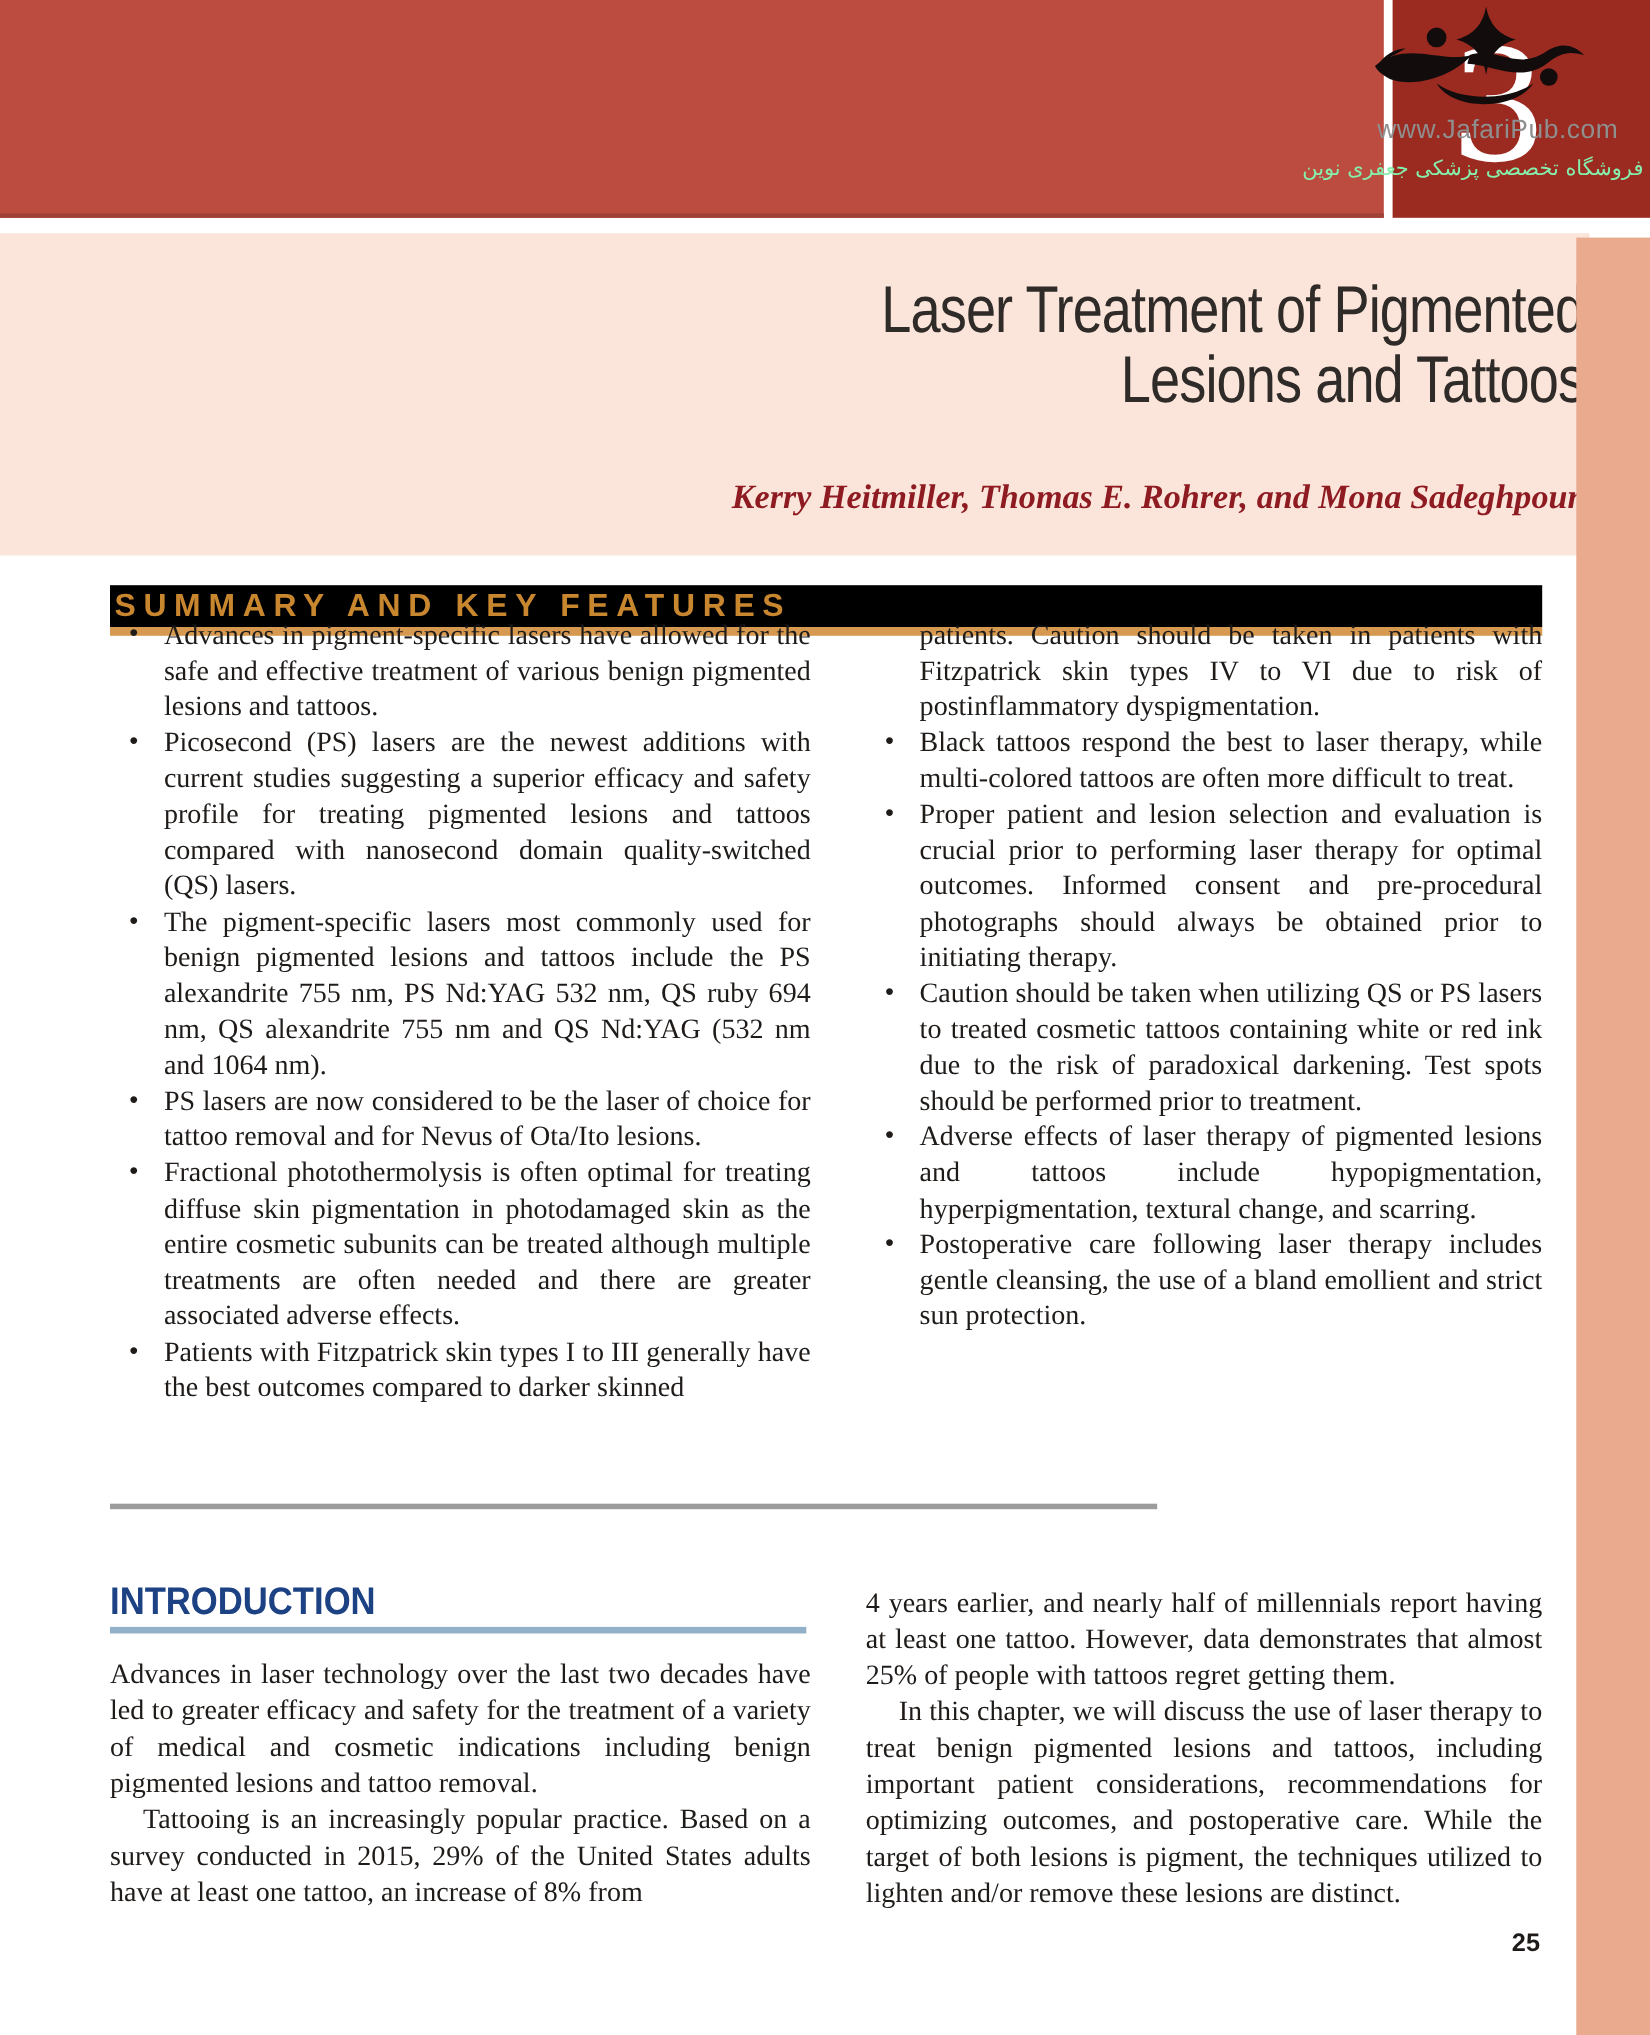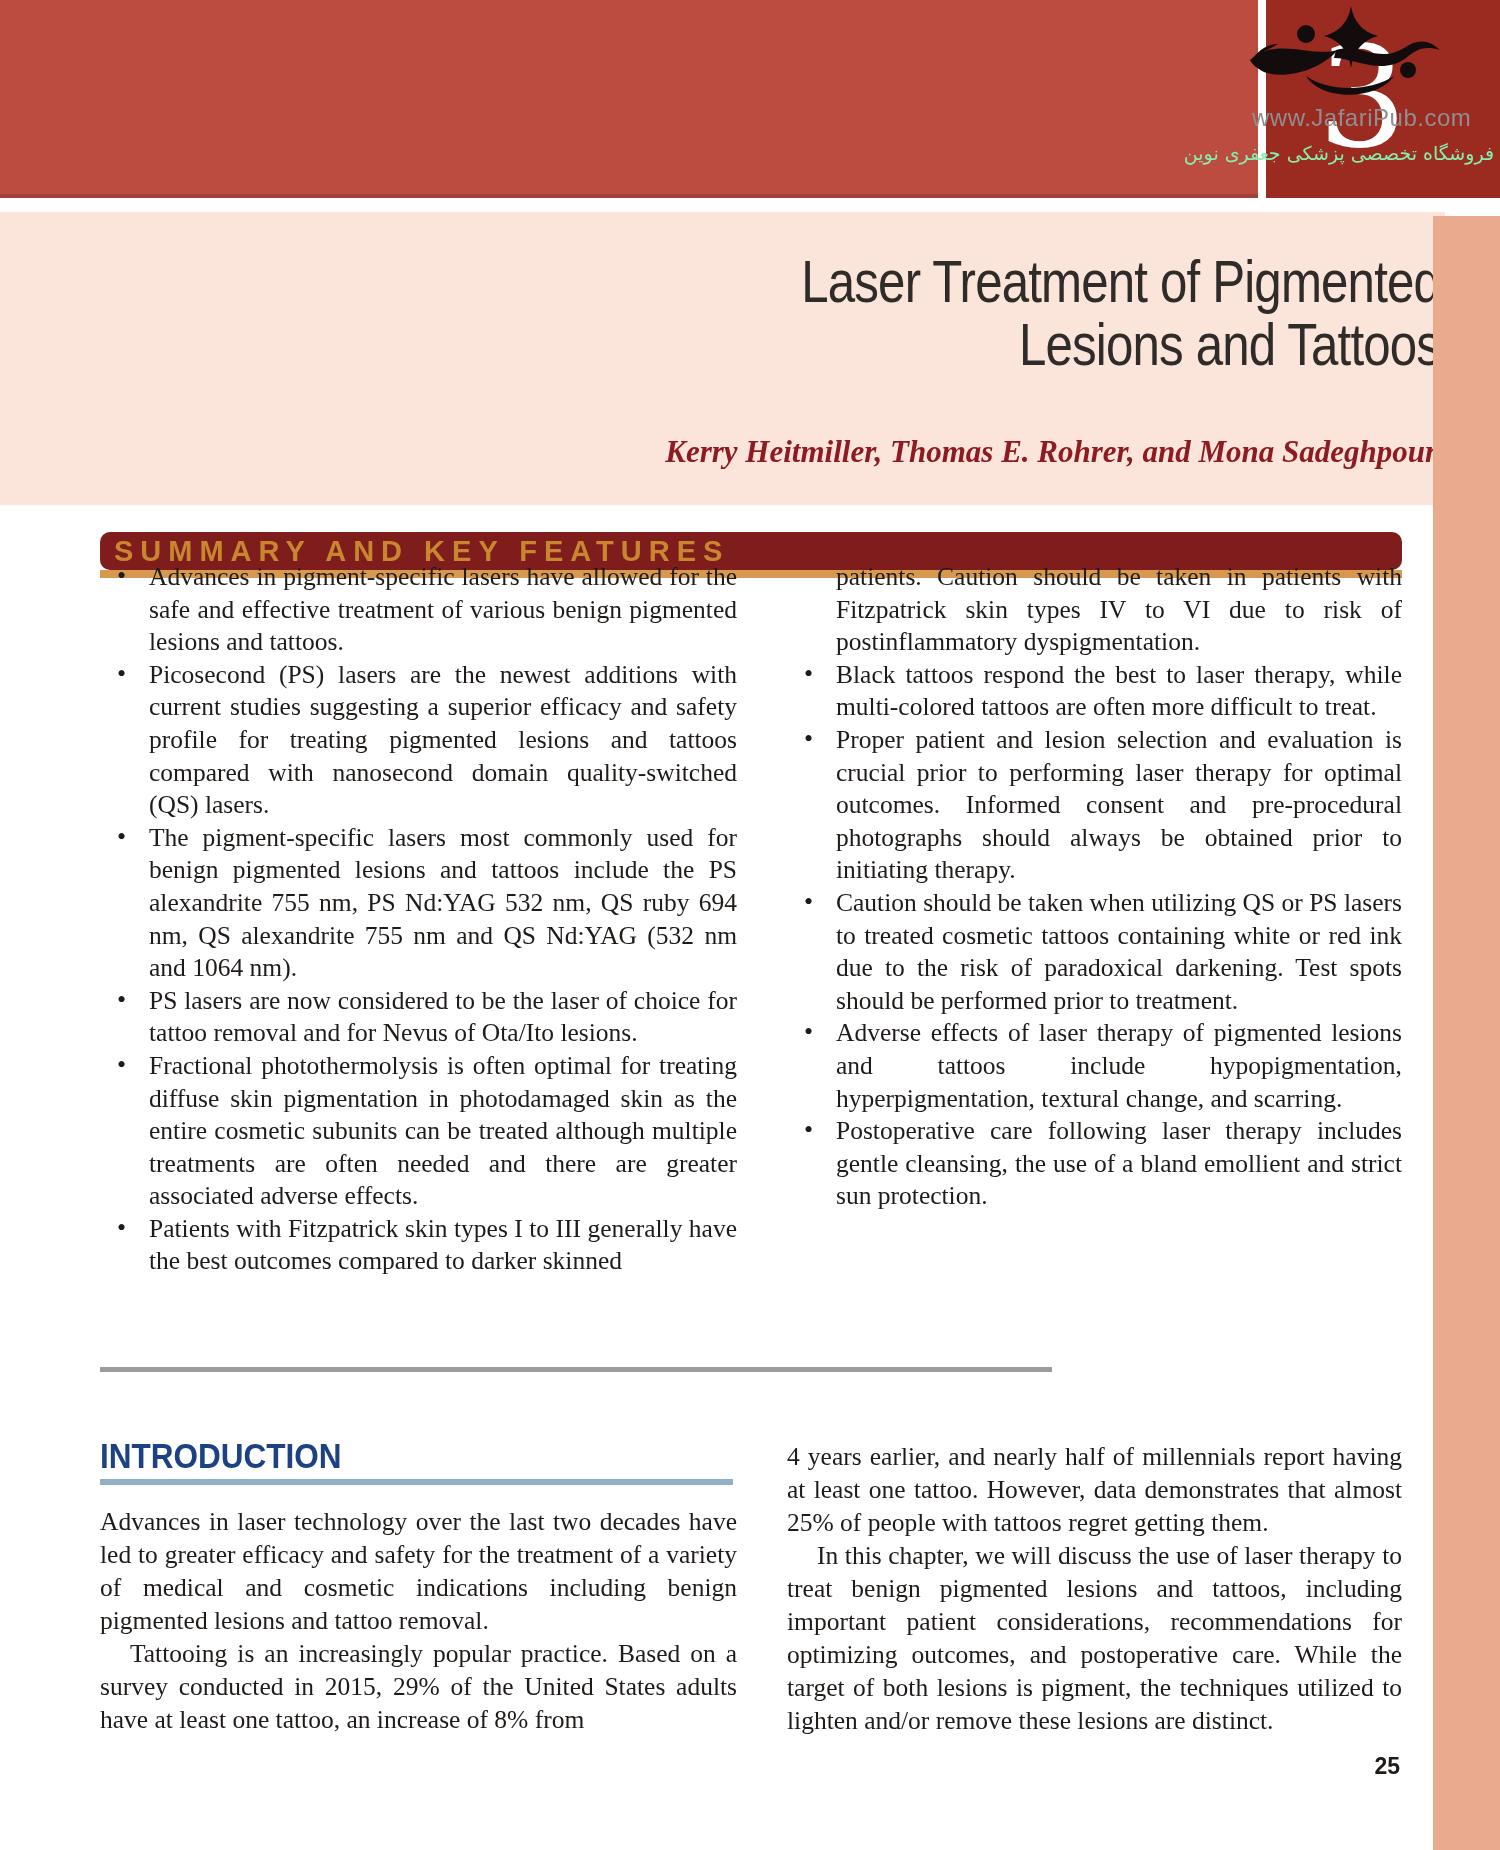--- a/index.html
+++ b/index.html
@@ -49,25 +49,24 @@
     font-size:31px;color:#8e1b22;white-space:nowrap;
   }
   
   .side-stripe{
     position:absolute;left:1433px;top:216px;width:67px;height:1634px;
     background:#e9aa8e;
   }
   
   .summary-head{
     position:absolute;left:100px;top:532px;width:1302px;height:38px;
-    background:#7f1d1d;box-sizing:border-box;padding-left:14px;
+    background:#000000;box-sizing:border-box;padding-left:4px;
     font-family:"Liberation Sans", sans-serif;font-weight:bold;
     font-size:29px;line-height:39px;letter-spacing:7px;color:#c8862e;
     white-space:nowrap;
-    border-radius:10px;
   }
   .summary-rule{
     position:absolute;left:100px;top:570px;width:1302px;height:8px;
     background:#d6994f;
   }
   .summary-cols{position:absolute;left:100px;top:561px;width:1302px;display:flex;}
   .col-left{width:637px;}
   .col-right{width:615px;margin-left:50px;}
   .bullets{margin:0;padding:0;list-style:none;}
   .bullets li, .cont-item{

